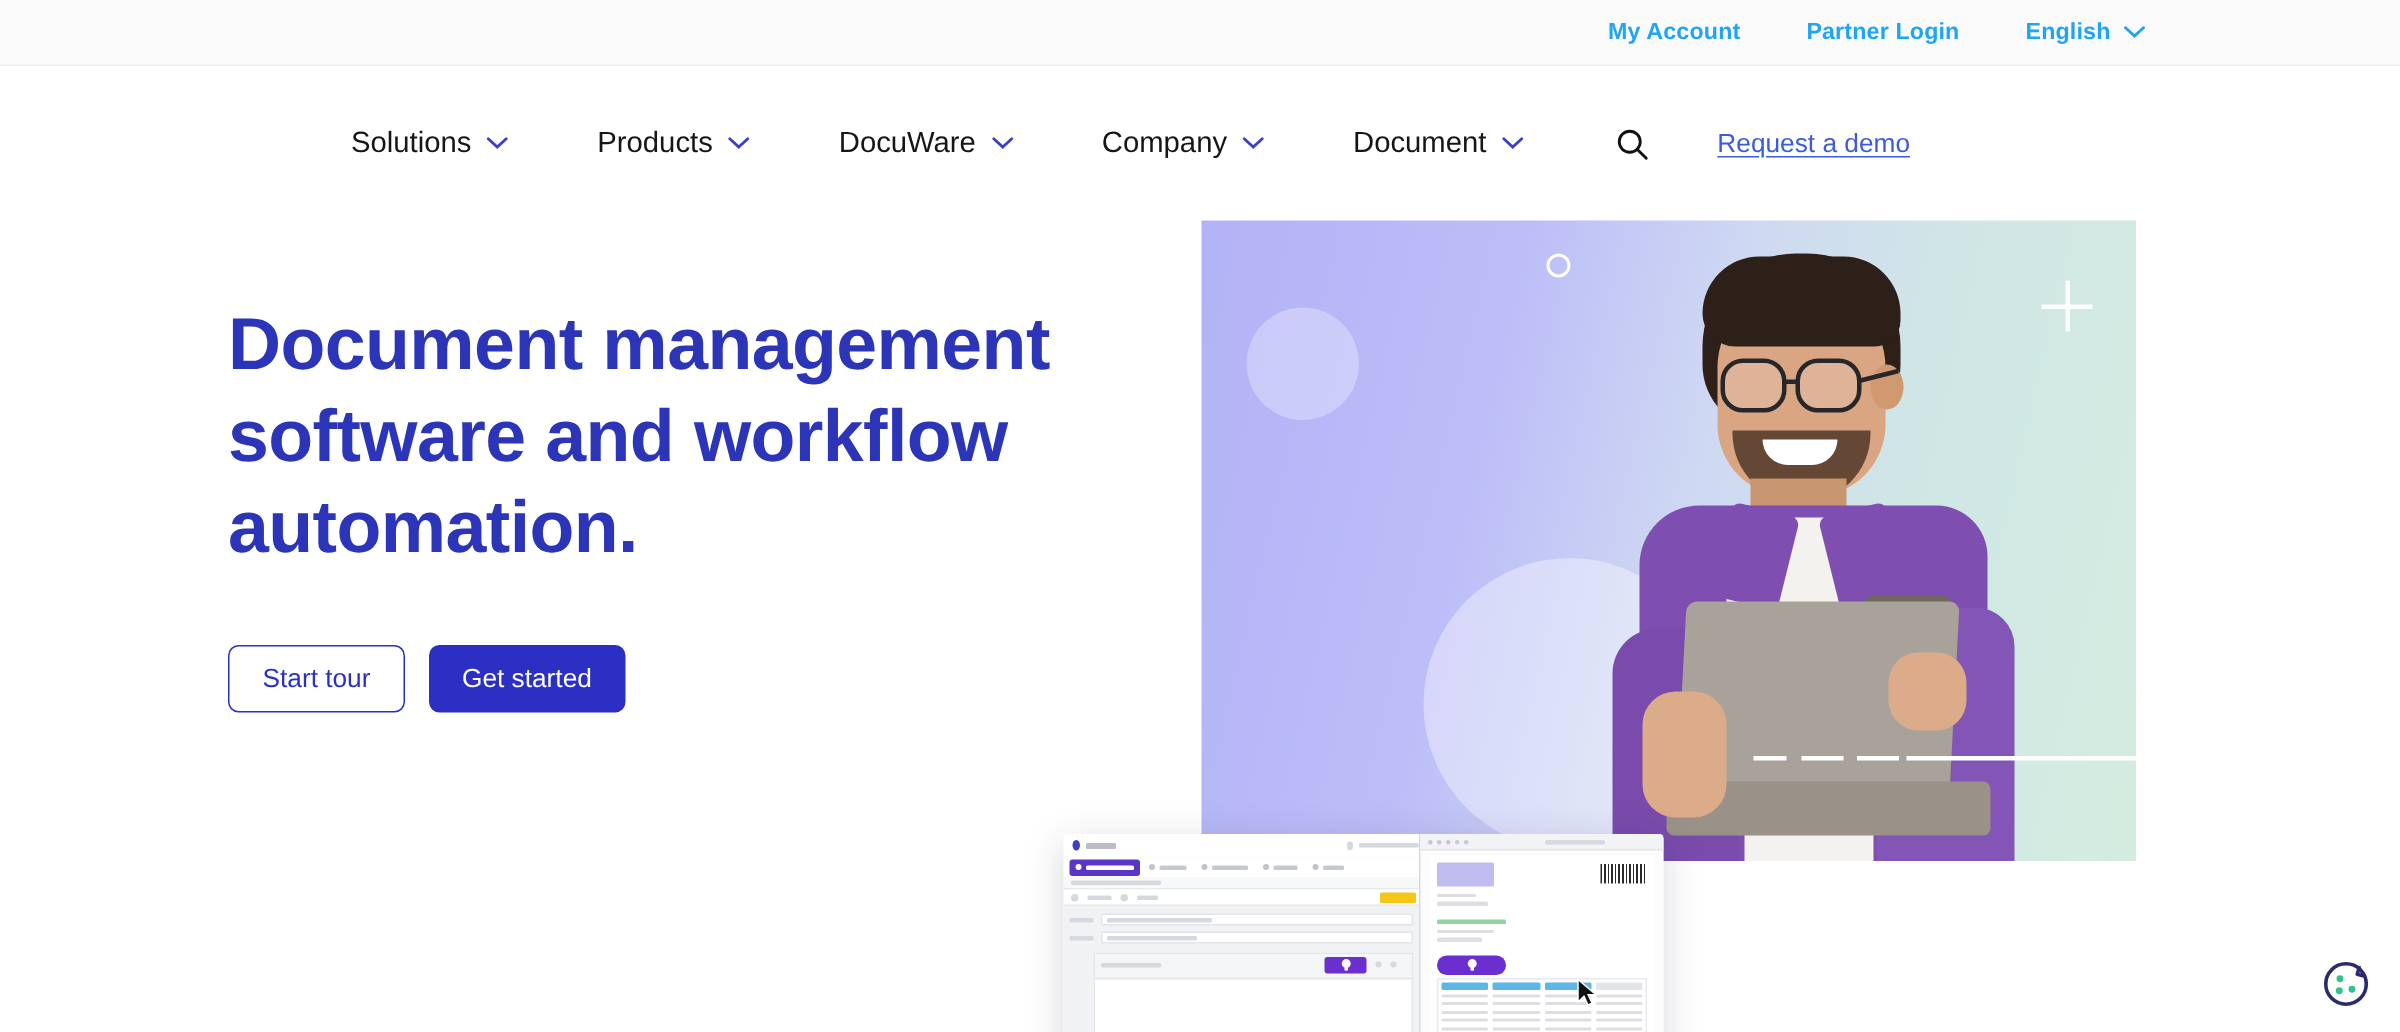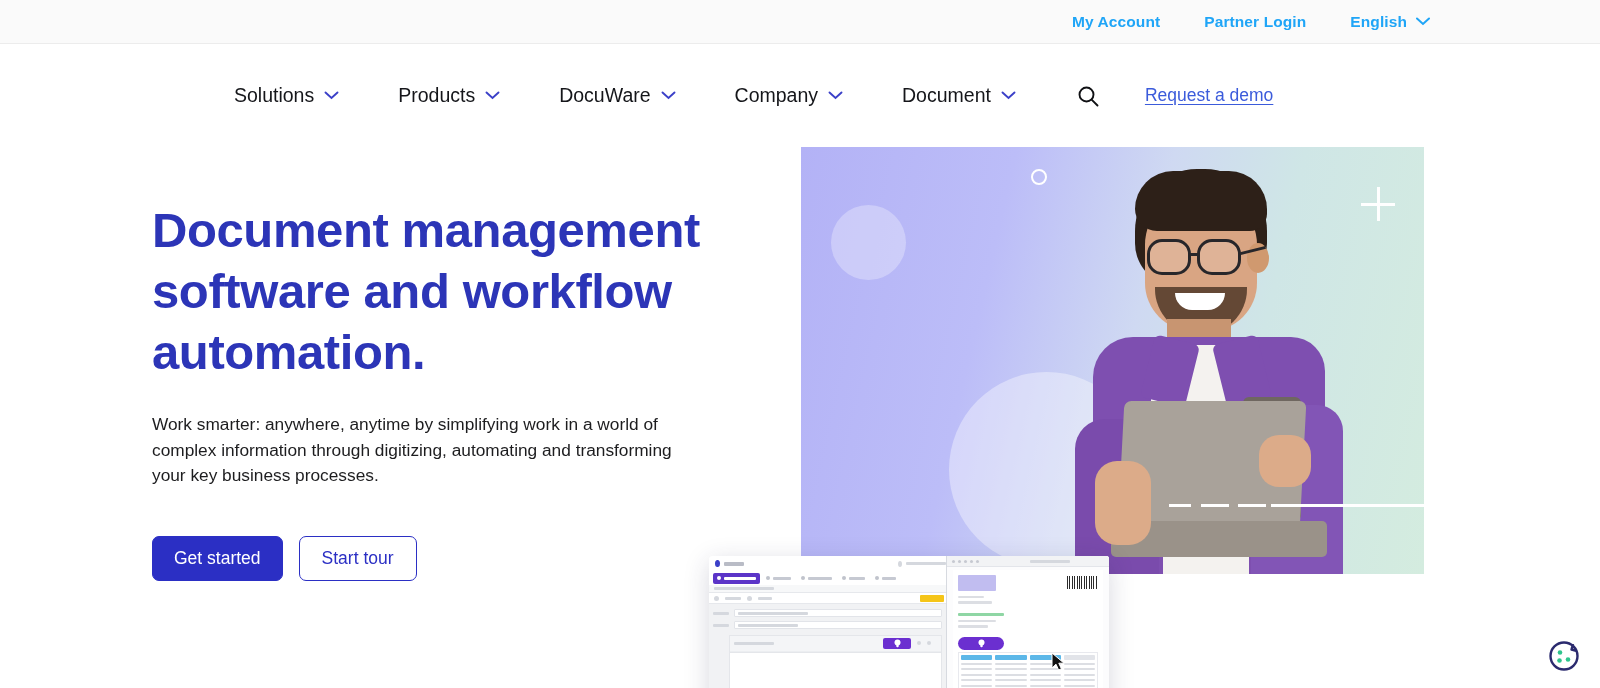--- a/index.html
+++ b/index.html
@@ -285,24 +285,23 @@
     </svg>
   </div>
 
   <a class="demo-link">Request a demo</a>
 </div>
 
 <div class="hero">
 
   <div class="hero-copy">
     <h1 class="hero-title">Document management software and workflow automation.</h1>
-    <p class="hero-sub">Work smarter: anywhere, anytime by simplifying work in a world of complex information through digitizing, automating and transforming your key business processes.</p>
     <div class="hero-btns">
+      <button class="btn btn-secondary">Start tour</button>
       <button class="btn btn-primary">Get started</button>
-      <button class="btn btn-secondary">Start tour</button>
     </div>
   </div>
 
   <div class="hero-art">
     <div class="blob blob-a"></div>
     <div class="blob blob-b"></div>
     <div class="ring"></div>
     <div class="plus"></div>
 
     <div class="person">

